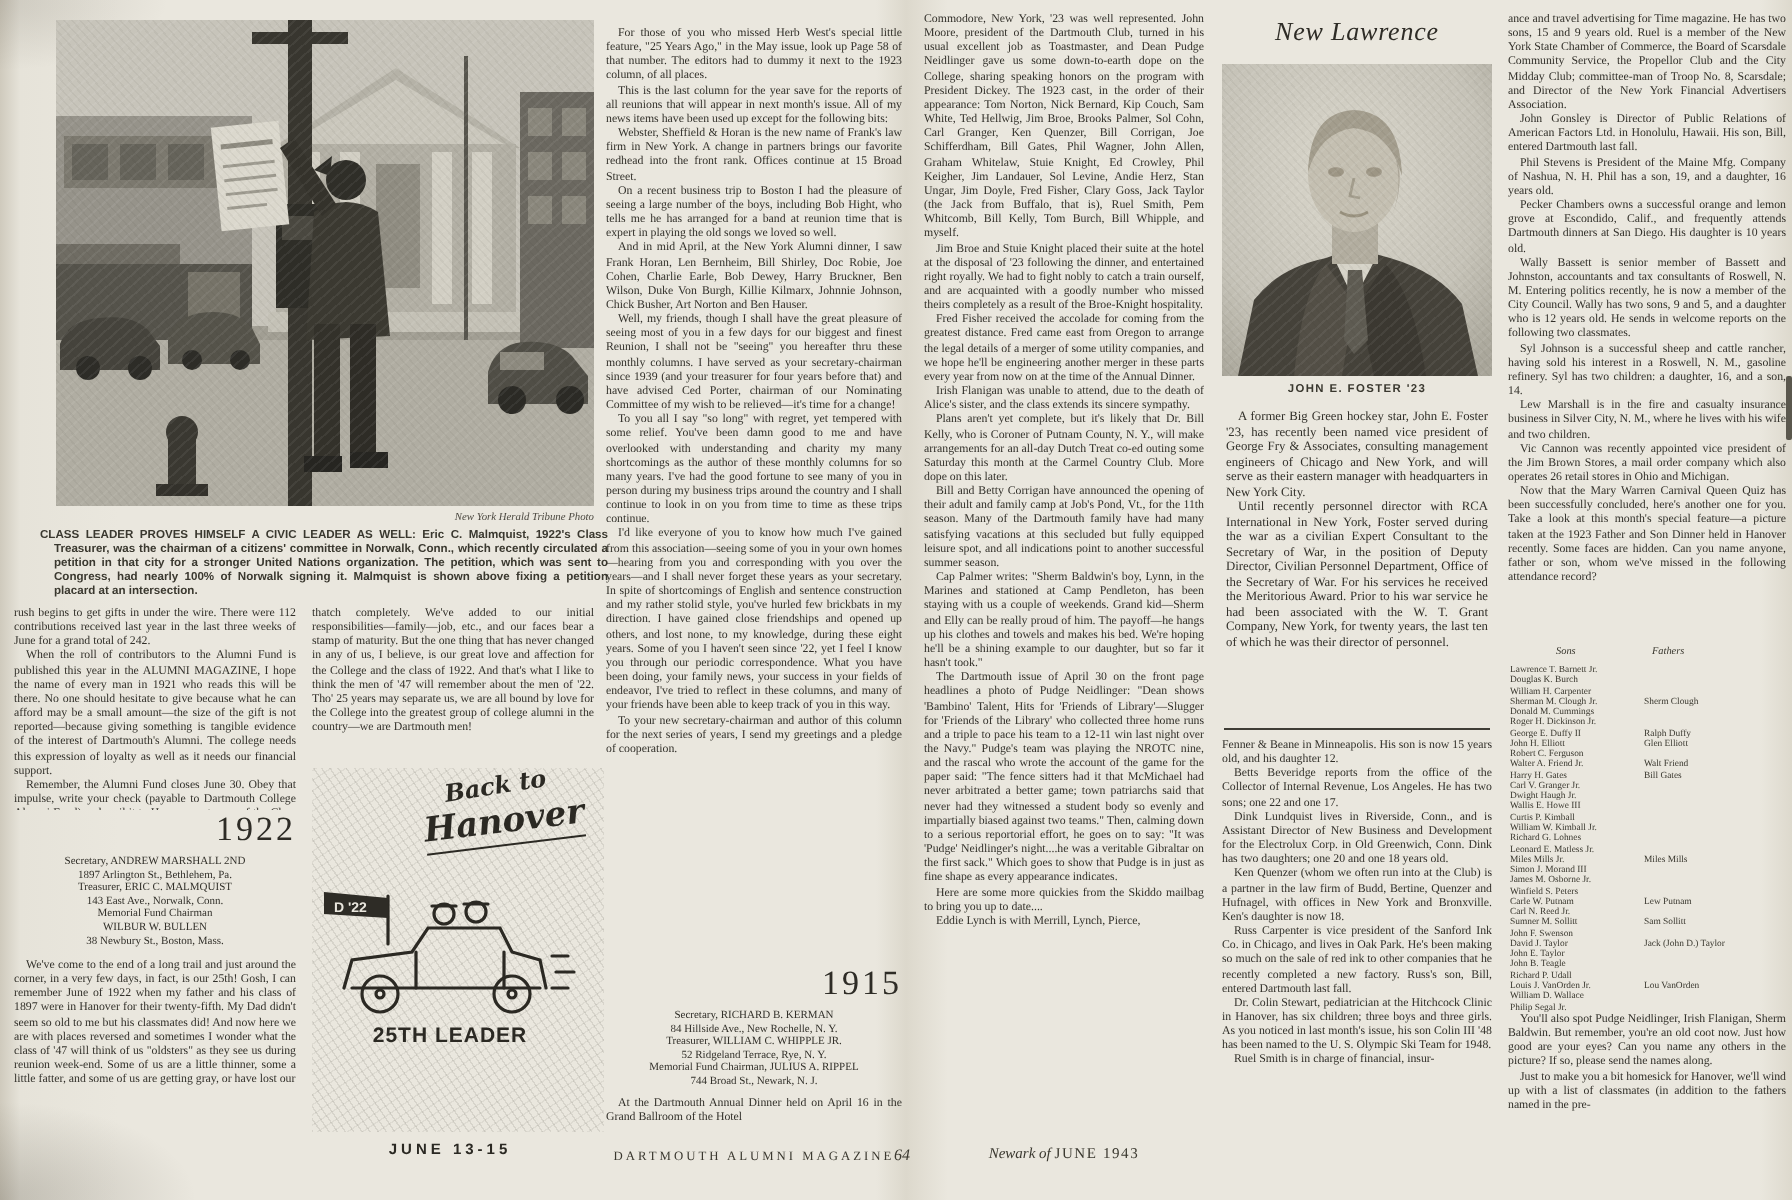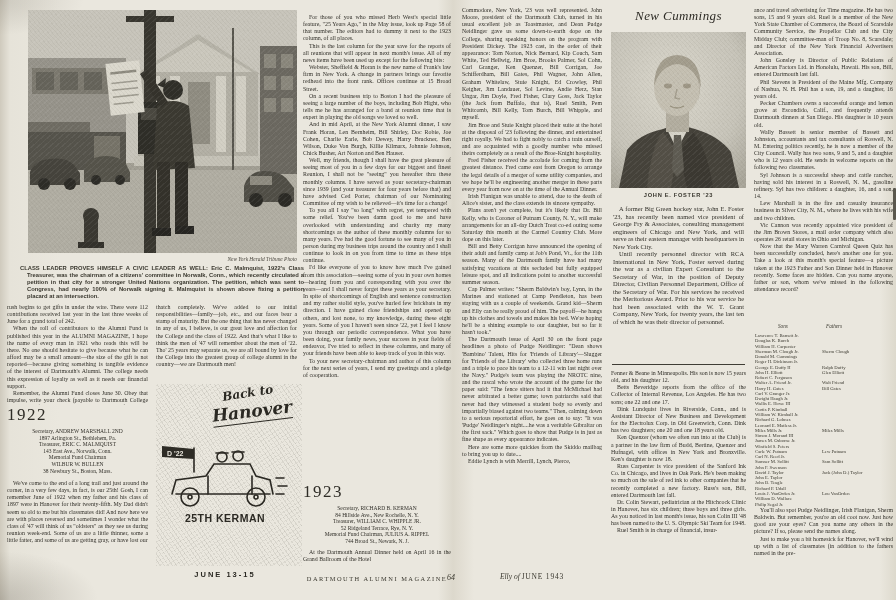--- a/index.html
+++ b/index.html
@@ -8,21 +8,21 @@
     background:linear-gradient(90deg,#cfcabd 0px,#e6e3d9 10px,#eae7de 60px,#eae7de 438px,#dcd8cc 453px,#e1ddd2 460px,#eae7de 474px,#eae7de 880px,#ddd9cd 896px);}
   .spread::before{content:"";position:absolute;inset:0;pointer-events:none;
     background:radial-gradient(140px 70px at 0% 100%,rgba(92,86,74,0.28),transparent 70%),
                radial-gradient(120px 50px at 0% 0%,rgba(92,86,74,0.18),transparent 70%);}
   section{position:static;}
   
   .col{position:absolute;text-align:justify;font-size:5.9px;line-height:7.15px;overflow:hidden;}
   .col p{margin:0;text-indent:6px;}
   .no-first-indent p:first-child{text-indent:0;}
   .bio{font-size:6.4px;line-height:7.5px;}
-  .class-head{position:absolute;margin:0;font-weight:normal;font-size:17px;letter-spacing:1.5px;text-align:left;color:#2e2c26;}
+  .class-head{position:absolute;margin:0;font-weight:normal;font-size:17px;letter-spacing:1.5px;text-align:right;color:#2e2c26;}
   .officers{position:absolute;text-align:center;font-size:5.5px;line-height:6.6px;overflow:hidden;}
   .officers p{margin:0;text-indent:0;}
   .feature-head{position:absolute;margin:0;font-weight:normal;font-style:italic;font-size:13px;letter-spacing:0.4px;text-align:center;color:#2e2c26;}
   .credit{position:absolute;font-style:italic;font-size:5.4px;color:#4a473f;text-align:right;}
   .caption{position:absolute;font-family:"Liberation Sans",sans-serif;font-weight:bold;font-size:5.8px;line-height:7.1px;text-align:justify;color:#3a382f;padding-left:7px;text-indent:-7px;}
   .port-caption{position:absolute;font-family:"Liberation Sans",sans-serif;font-weight:bold;font-size:5.7px;letter-spacing:0.7px;text-align:center;color:#3a382f;}
   .folio{position:absolute;font-size:8px;text-align:right;color:#3a382f;font-style:italic;}
   .mag-title{position:absolute;font-size:6.4px;letter-spacing:1.5px;text-align:center;white-space:nowrap;color:#3a382f;}
   .issue-foot{position:absolute;font-size:7.5px;text-align:center;color:#3a382f;}
   .issue-foot .pre{font-style:italic;}
@@ -171,36 +171,36 @@
           <circle cx="98" cy="55" r="2"></circle>
           <circle cx="64" cy="15" r="5"></circle>
           <path d="M58 11 l12 0"></path>
           <circle cx="80" cy="14" r="5"></circle>
           <path d="M74 10 l12 0"></path>
           <path d="M36 30 L36 6"></path>
         </g>
         <polygon points="4,4 36,7 36,17 4,15" fill="#2e2c26"></polygon>
         <text x="9" y="14" font-size="7" fill="#e9e6dd" font-family="Liberation Sans, sans-serif" font-weight="bold">D '22</text>
       </svg>
-      <div class="reunion1">25TH KERMAN</div>
+      <div class="reunion1">25TH LEADER</div>
       <div class="reunion2">JUNE 13-15</div>
     </div>
 
     <div class="col" style="left:303px;top:14px;width:148px;height:468px;">
         <p>For those of you who missed Herb West's special little feature, "25 Years Ago," in the May issue, look up Page 58 of that number. The editors had to dummy it next to the 1923 column, of all places.</p>
         <p>This is the last column for the year save for the reports of all reunions that will appear in next month's issue. All of my news items have been used up except for the following bits:</p>
         <p>Webster, Sheffield &amp; Horan is the new name of Frank's law firm in New York. A change in partners brings our favorite redhead into the front rank. Offices continue at 15 Broad Street.</p>
         <p>On a recent business trip to Boston I had the pleasure of seeing a large number of the boys, including Bob Hight, who tells me he has arranged for a band at reunion time that is expert in playing the old songs we loved so well.</p>
         <p>And in mid April, at the New York Alumni dinner, I saw Frank Horan, Len Bernheim, Bill Shirley, Doc Robie, Joe Cohen, Charlie Earle, Bob Dewey, Harry Bruckner, Ben Wilson, Duke Von Burgh, Killie Kilmarx, Johnnie Johnson, Chick Busher, Art Norton and Ben Hauser.</p>
         <p>Well, my friends, though I shall have the great pleasure of seeing most of you in a few days for our biggest and finest Reunion, I shall not be "seeing" you hereafter thru these monthly columns. I have served as your secretary-chairman since 1939 (and your treasurer for four years before that) and have advised Ced Porter, chairman of our Nominating Committee of my wish to be relieved—it's time for a change!</p>
         <p>To you all I say "so long" with regret, yet tempered with some relief. You've been damn good to me and have overlooked with understanding and charity my many shortcomings as the author of these monthly columns for so many years. I've had the good fortune to see many of you in person during my business trips around the country and I shall continue to look in on you from time to time as these trips continue.</p>
         <p>I'd like everyone of you to know how much I've gained from this association—seeing some of you in your own homes—hearing from you and corresponding with you over the years—and I shall never forget these years as your secretary. In spite of shortcomings of English and sentence construction and my rather stolid style, you've hurled few brickbats in my direction. I have gained close friendships and opened up others, and lost none, to my knowledge, during these eight years. Some of you I haven't seen since '22, yet I feel I know you through our periodic correspondence. What you have been doing, your family news, your success in your fields of endeavor, I've tried to reflect in these columns, and many of your friends have been able to keep track of you in this way.</p>
         <p>To your new secretary-chairman and author of this column for the next series of years, I send my greetings and a pledge of cooperation.</p>
       </div>
-    <h2 class="class-head" style="left:303px;top:482px;width:148px;">1923</h2>
+    <h2 class="class-head" style="left:303px;top:482px;width:148px;">1915</h2>
     <div class="officers" style="left:303px;top:505px;width:148px;height:42px;">
         <p>Secretary, RICHARD B. KERMAN</p>
         <p>84 Hillside Ave., New Rochelle, N. Y.</p>
         <p>Treasurer, WILLIAM C. WHIPPLE JR.</p>
         <p>52 Ridgeland Terrace, Rye, N. Y.</p>
         <p>Memorial Fund Chairman, JULIUS A. RIPPEL</p>
         <p>744 Broad St., Newark, N. J.</p>
       </div>
     <div class="col" style="left:303px;top:549px;width:148px;height:17px;">
         <p>At the Dartmouth Annual Dinner held on April 16 in the Grand Ballroom of the Hotel</p>
@@ -217,21 +217,21 @@
         <p>Fred Fisher received the accolade for coming from the greatest distance. Fred came east from Oregon to arrange the legal details of a merger of some utility companies, and we hope he'll be engineering another merger in these parts every year from now on at the time of the Annual Dinner.</p>
         <p>Irish Flanigan was unable to attend, due to the death of Alice's sister, and the class extends its sincere sympathy.</p>
         <p>Plans aren't yet complete, but it's likely that Dr. Bill Kelly, who is Coroner of Putnam County, N. Y., will make arrangements for an all-day Dutch Treat co-ed outing some Saturday this month at the Carmel Country Club. More dope on this later.</p>
         <p>Bill and Betty Corrigan have announced the opening of their adult and family camp at Job's Pond, Vt., for the 11th season. Many of the Dartmouth family have had many satisfying vacations at this secluded but fully equipped leisure spot, and all indications point to another successful summer season.</p>
         <p>Cap Palmer writes: "Sherm Baldwin's boy, Lynn, in the Marines and stationed at Camp Pendleton, has been staying with us a couple of weekends. Grand kid—Sherm and Elly can be really proud of him. The payoff—he hangs up his clothes and towels and makes his bed. We're hoping he'll be a shining example to our daughter, but so far it hasn't took."</p>
         <p>The Dartmouth issue of April 30 on the front page headlines a photo of Pudge Neidlinger: "Dean shows 'Bambino' Talent, Hits for 'Friends of Library'—Slugger for 'Friends of the Library' who collected three home runs and a triple to pace his team to a 12-11 win last night over the Navy." Pudge's team was playing the NROTC nine, and the rascal who wrote the account of the game for the paper said: "The fence sitters had it that McMichael had never arbitrated a better game; town patriarchs said that never had they witnessed a student body so evenly and impartially biased against two teams." Then, calming down to a serious reportorial effort, he goes on to say: "It was 'Pudge' Neidlinger's night....he was a veritable Gibraltar on the first sack." Which goes to show that Pudge is in just as fine shape as every appearance indicates.</p>
         <p>Here are some more quickies from the Skiddo mailbag to bring you up to date....</p>
         <p>Eddie Lynch is with Merrill, Lynch, Pierce,</p>
       </div>
 
-    <h3 class="feature-head" style="left:610px;top:8px;width:137px;">New Cummings</h3>
+    <h3 class="feature-head" style="left:610px;top:8px;width:137px;">New Lawrence</h3>
     <figure class="portrait">
       <svg viewBox="0 0 135 156" preserveAspectRatio="none">
         <defs>
           <radialGradient id="vig" cx="45%" cy="35%" r="80%">
             <stop offset="0" stop-color="#d9d6cb"></stop>
             <stop offset="0.65" stop-color="#c6c3b8"></stop>
             <stop offset="1" stop-color="#a8a599"></stop>
           </radialGradient>
         </defs>
         <rect width="135" height="156" fill="url(#vig)"></rect>
@@ -415,18 +415,18 @@
           <span class="att-son">Philip Segal Jr.</span>
           <span class="att-father"></span>
         </div>
       </div>
     <div class="col" style="left:754px;top:507px;width:139px;height:59px;">
         <p>You'll also spot Pudge Neidlinger, Irish Flanigan, Sherm Baldwin. But remember, you're an old coot now. Just how good are your eyes? Can you name any others in the picture? If so, please send the names along.</p>
         <p>Just to make you a bit homesick for Hanover, we'll wind up with a list of classmates (in addition to the fathers named in the pre-</p>
       </div>
 
     <div class="issue-foot" style="left:462px;top:572px;width:140px;">
-      <span class="pre">Elly of</span>
+      <span class="pre">Newark of</span>
       <span class="date">JUNE 1943</span>
     </div>
     <div class="edge-mark"></div>
   </section>
 </div>
 
 </body></html>

